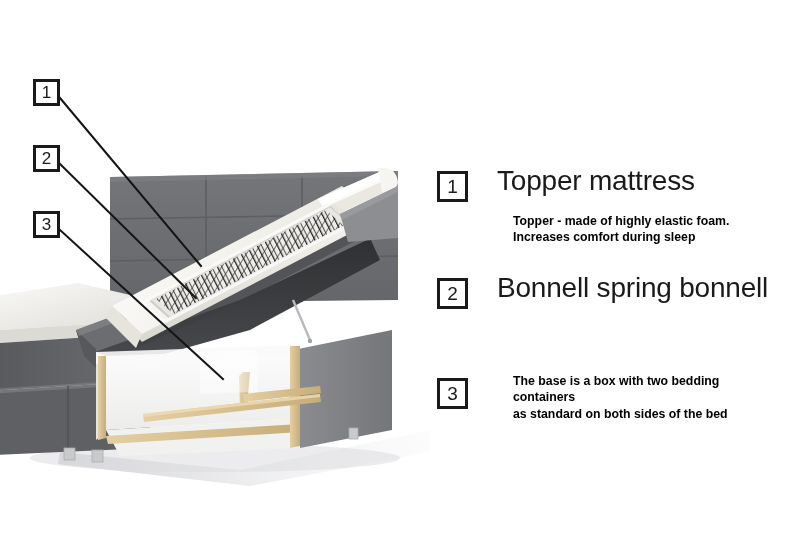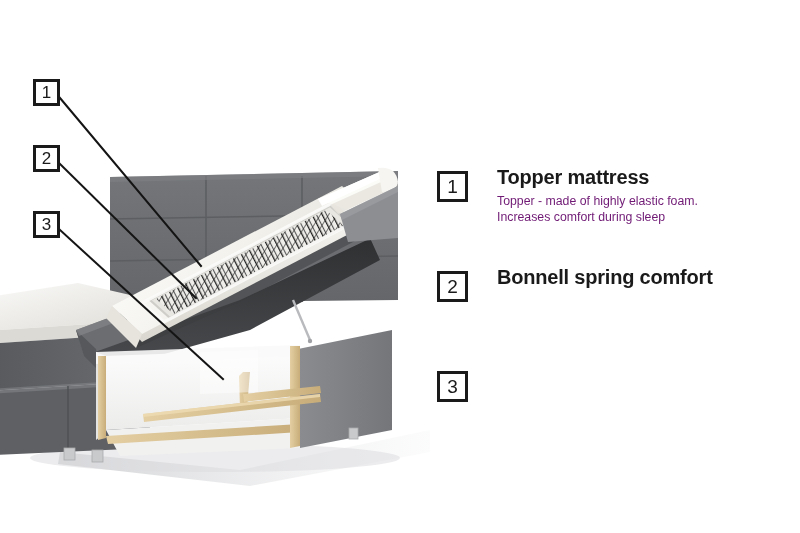--- a/index.html
+++ b/index.html
@@ -75,33 +75,33 @@
     align-items: center;
     justify-content: center;
     font-size: 19px;
     line-height: 1;
     color: #1a1a1a;
   }
   .legend-text {
     margin-left: 60px;
   }
   .legend-title {
-    font-size: 20px;
-    font-weight: bold;
+    font-size: 28px;
+    font-weight: normal;
     color: #1a1a1a;
     line-height: 1.1;
     letter-spacing: -0.2px;
     margin: 0 0 5px 0;
   }
   .legend-desc {
     font-size: 12.3px;
-    font-weight: normal;
-    color: #701a75;
+    font-weight: bold;
+    color: #000000;
     line-height: 1.32;
-    margin: 0;
+    margin: 16px;
     white-space: pre-line;
   }
 </style>
 </head>
 <body>
 
 <div id="infographic">
 
   <div id="illustration">
     <svg width="430" height="533" viewBox="0 0 430 533" xmlns="http://www.w3.org/2000/svg">
@@ -285,24 +285,26 @@
       <div class="legend-text">
         <h2 class="legend-title">Topper mattress</h2>
         <p class="legend-desc">Topper - made of highly elastic foam.
 Increases comfort during sleep</p>
       </div>
     </div>
 
     <div class="legend-row">
       <div class="legend-num">2</div>
       <div class="legend-text">
-        <h2 class="legend-title">Bonnell spring comfort</h2>
+        <h2 class="legend-title">Bonnell spring bonnell</h2>
       </div>
     </div>
 
     <div class="legend-row">
       <div class="legend-num">3</div>
       <div class="legend-text">
+        <p class="legend-desc">The base is a box with two bedding containers
+as standard on both sides of the bed</p>
       </div>
     </div>
 
   </div>
 </div>
 
 </body></html>

